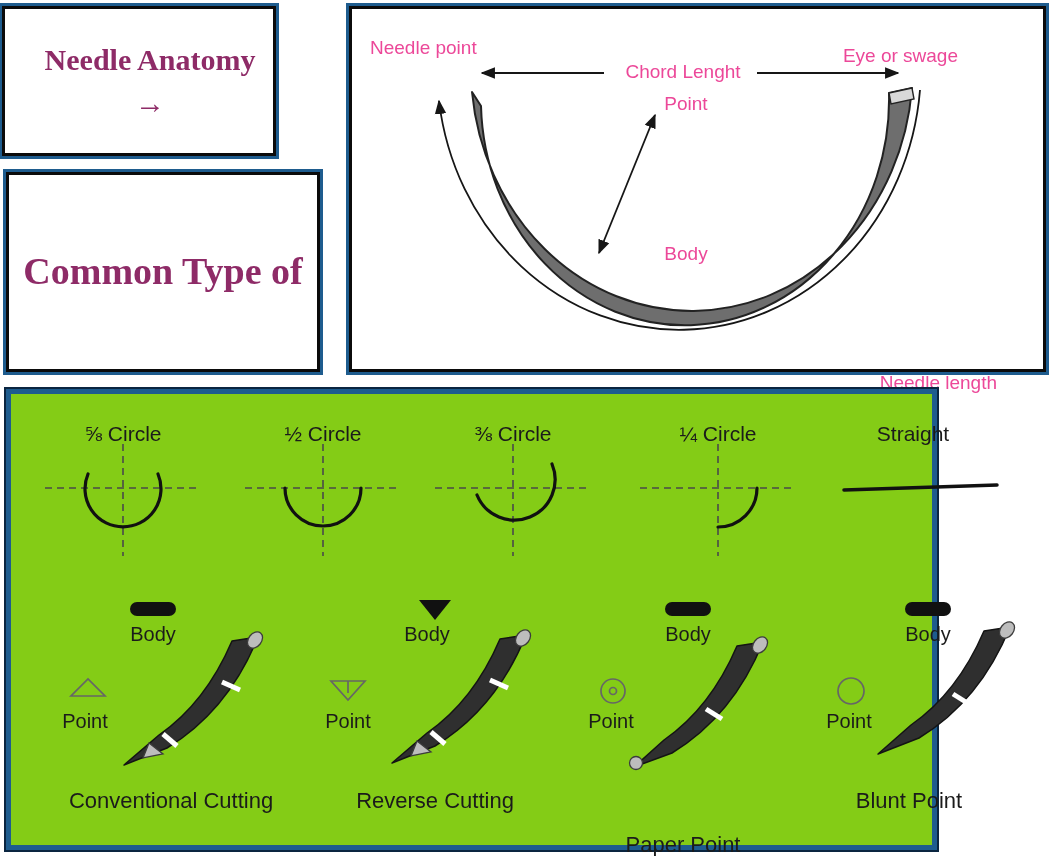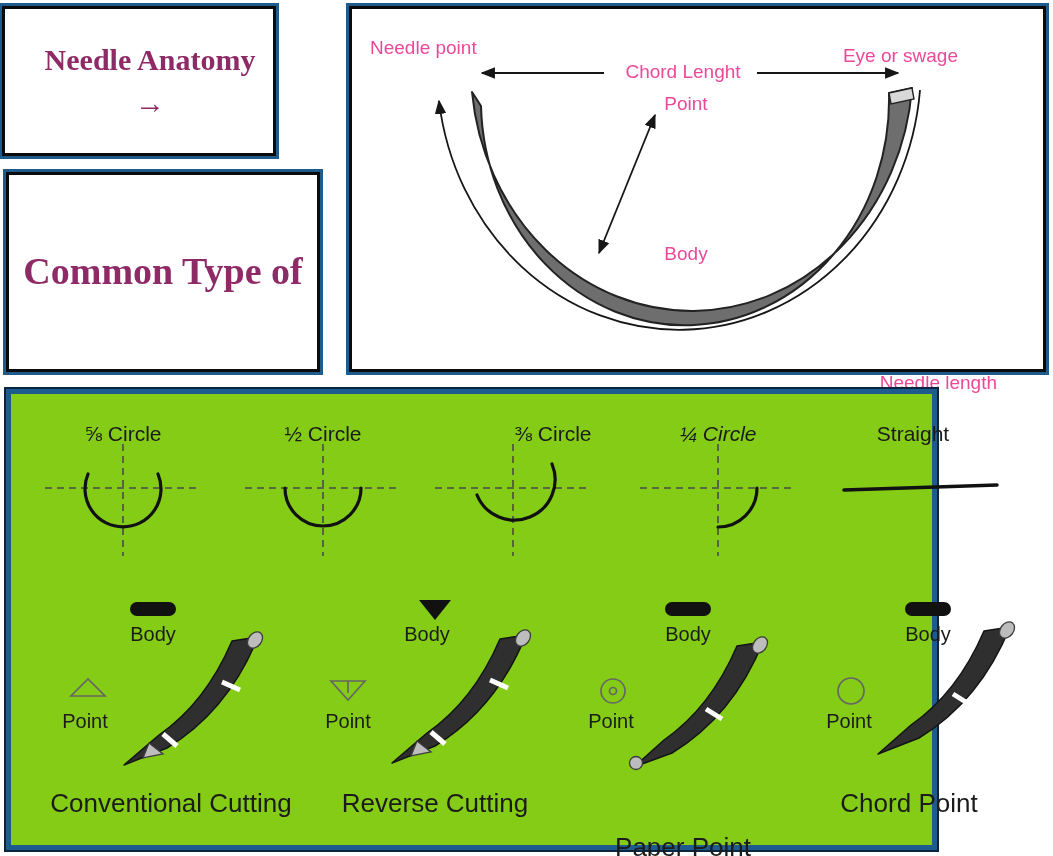--- a/index.html
+++ b/index.html
@@ -19,21 +19,21 @@
             text-align:center; line-height:1.45; }
   .box1 .ptitle { font-size:30px; }
   .box2 .ptitle { font-size:38px; }
 
   .alabel { position:absolute; font-size:19px; color:#ec4899; white-space:nowrap; }
   .centered { transform:translateX(-50%);text-align:right; }
 
   .blabel { position:absolute; white-space:nowrap; color:#1b1b1b; transform:translateX(-50%); }
   .c-label { font-size:21px; }
   .s-label { font-size:20px; }
-  .n-label { font-size:26px; font-weight:500; }
+  .n-label { font-size:22px; font-weight:500; }
 
   svg { position:absolute; left:0; top:0; }
   .g-dash { stroke:#4a4a4a; stroke-width:1.6; stroke-dasharray:7 5; fill:none; }
   .g-arc  { stroke:#111111; stroke-width:3.2; fill:none; stroke-linecap:round; }
   .g-ann  { stroke:#161616; stroke-width:1.8; fill:none; }
   .g-icon { stroke:#666666; stroke-width:1.7; fill:none; }
   .g-fill { fill:#111111; stroke:none; }
   .needle-seg { fill:#2f2f2f; stroke:#141414; stroke-width:1.5; stroke-linejoin:round; }
   .needle-gap { stroke:#ffffff; stroke-width:5; fill:none; }
   .gray-acc { fill:#bdbdbd; stroke:#3c3c3c; stroke-width:1.3; }
@@ -141,33 +141,33 @@
       </g>
       <g transform="translate(752,-10)">
         <path class="needle-seg" d="M 247 243 C 230 285 202 326 156 354 L 115 370 L 148 341 C 184 316 206 282 221 247 Z"></path>
         <path class="needle-gap" d="M 190 310 L 206 320"></path>
         <ellipse cx="244" cy="246" rx="9" ry="6.5" class="gray-acc" transform="rotate(-52 244 246)"></ellipse>
       </g>
     </svg>
 
     <div class="blabel c-label" style="left:112px; top:28px;">⅝ Circle</div>
     <div class="blabel c-label" style="left:312px; top:28px;">½ Circle</div>
-    <div class="blabel c-label" style="left:502px; top:28px;margin-left:40px;">⅜ Circle</div>
-    <div class="blabel c-label" style="left:707px; top:28px;font-style:italic;">¼ Circle</div>
+    <div class="blabel c-label" style="left:502px; top:28px;">⅜ Circle</div>
+    <div class="blabel c-label" style="left:707px; top:28px;">¼ Circle</div>
     <div class="blabel c-label" style="left:902px; top:28px;">Straight</div>
 
     <div class="blabel s-label" style="left:142px; top:229px;">Body</div>
     <div class="blabel s-label" style="left:416px; top:229px;">Body</div>
     <div class="blabel s-label" style="left:677px; top:229px;">Body</div>
     <div class="blabel s-label" style="left:917px; top:229px;">Body</div>
 
     <div class="blabel s-label" style="left:74px; top:316px;">Point</div>
     <div class="blabel s-label" style="left:337px; top:316px;">Point</div>
     <div class="blabel s-label" style="left:600px; top:316px;">Point</div>
     <div class="blabel s-label" style="left:838px; top:316px;">Point</div>
 
     <div class="blabel n-label" style="left:160px; top:394px;">Conventional Cutting</div>
     <div class="blabel n-label" style="left:424px; top:394px;">Reverse Cutting</div>
     <div class="blabel n-label" style="left:672px; top:394px;margin-top:44px;">Paper Point</div>
-    <div class="blabel n-label" style="left:898px; top:394px;">Chord Point</div>
+    <div class="blabel n-label" style="left:898px; top:394px;">Blunt Point</div>
   </section>
 
 </div>
 
 </body></html>

